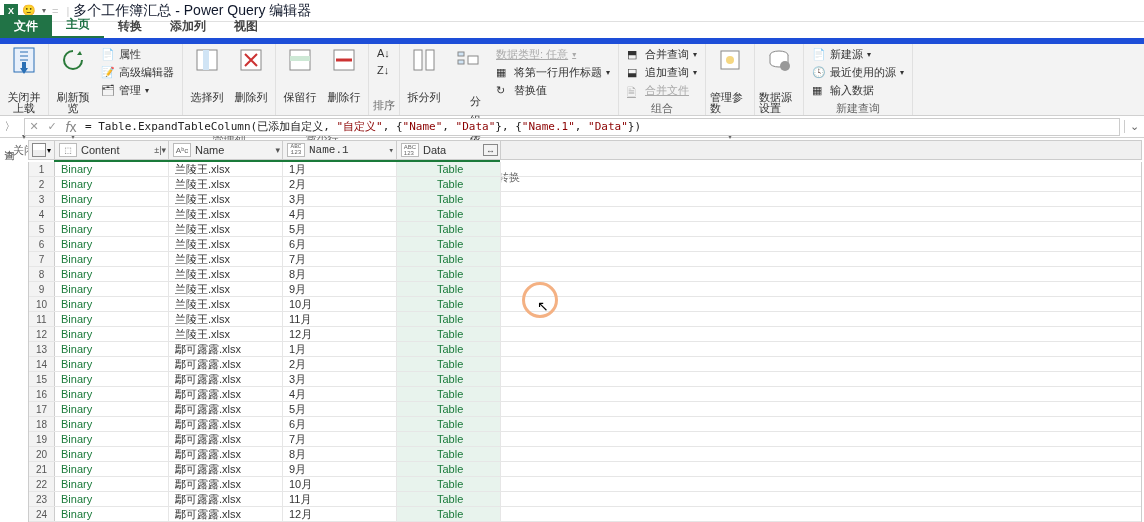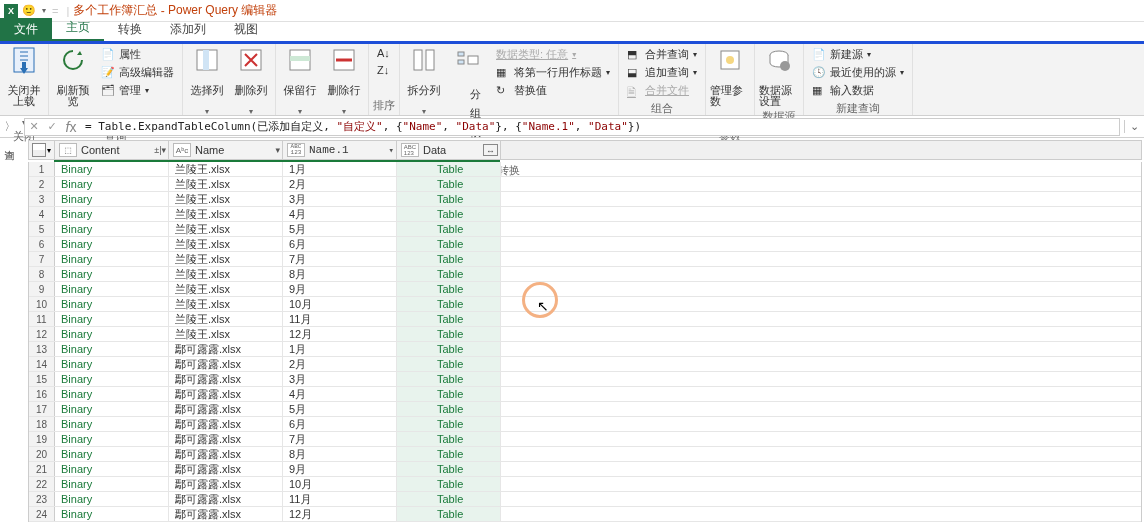--- a/index.html
+++ b/index.html
@@ -4,34 +4,34 @@
 <style>
   * { box-sizing: border-box; margin: 0; padding: 0; }
   body { font-family: "Microsoft YaHei", "Segoe UI", sans-serif; font-size: 11px; background: #fff; width: 1144px; height: 522px; overflow: hidden; position: relative; }
 
   
   .titlebar { height: 22px; background: #fff; display: flex; align-items: center; padding: 0 4px; border-bottom: 1px solid #e0e0e0; }
   .titlebar .excel-icon { width: 14px; height: 14px; background: #217346; color: #fff; display: flex; align-items: center; justify-content: center; font-size: 9px; font-weight: bold; margin-right: 4px; }
   .titlebar .smiley { width: 14px; height: 14px; margin-right: 4px; display: flex; align-items: center; justify-content: center; }
   .titlebar .dd { font-size: 8px; color: #666; margin: 0 2px; }
   .titlebar .divider { color: #ccc; margin: 0 4px; }
-  .titlebar .title { color: #c2410c; font-size: 12px; }
-
-  
-  .ribbon-tabs { height: 22px; display: flex; align-items: flex-end; background: #fff; border-bottom: 3px solid #1d4ed8; }
+  .titlebar .title { color: #0f172a; font-size: 14px; }
+
+  
+  .ribbon-tabs { height: 22px; display: flex; align-items: flex-end; background: #fff; border-bottom: 6px solid #1d4ed8; font-weight: bold; }
   .ribbon-tab { padding: 3px 14px; font-size: 12px; color: #444; cursor: pointer; }
   .ribbon-tab.file { background: #217346; color: #fff; }
   .ribbon-tab.active { border-bottom: 2px solid #217346; color: #217346; }
 
   
   .ribbon { height: 72px; background: #f3f3f3; border-bottom: 1px solid #d0d0d0; display: flex; }
   .ribbon-group { border-right: 1px solid #e0e0e0; padding: 2px 4px 0 4px; display: flex; flex-direction: column; justify-content: space-between; }
   .ribbon-group .group-content { display: flex; align-items: flex-start; gap: 4px; }
   .ribbon-group .group-label { text-align: center; font-size: 11px; color: #666; padding: 2px 0; }
-  .big-btn { width: 40px; display: flex; flex-direction: column; align-items: center; font-size: 11px; color: #333; cursor: pointer; gap: 11px; }
+  .big-btn { width: 40px; display: flex; flex-direction: column; align-items: center; font-size: 11px; color: #333; cursor: pointer; gap: 18px; }
   .big-btn .ico { width: 28px; height: 28px; display: flex; align-items: center; justify-content: center; }
   .small-btns { display: flex; flex-direction: column; gap: 1px; }
   .small-btn { display: flex; align-items: center; gap: 4px; font-size: 11px; color: #333; cursor: pointer; padding: 1px 4px; white-space: nowrap; }
   .small-btn.disabled { color: #aaa; text-decoration: underline; }
   .small-ico { width: 14px; height: 14px; display: inline-block; }
 
   
   .formula-row { height: 22px; display: flex; align-items: center; border-bottom: 1px solid #d0d0d0; }
   .formula-row .chev { width: 20px; text-align: center; color: #666; cursor: pointer; }
   .formula-row .fx-box { flex: 1; display: flex; align-items: center; border: 1px solid #ccc; margin: 0 4px; height: 18px; background: #fff; }

